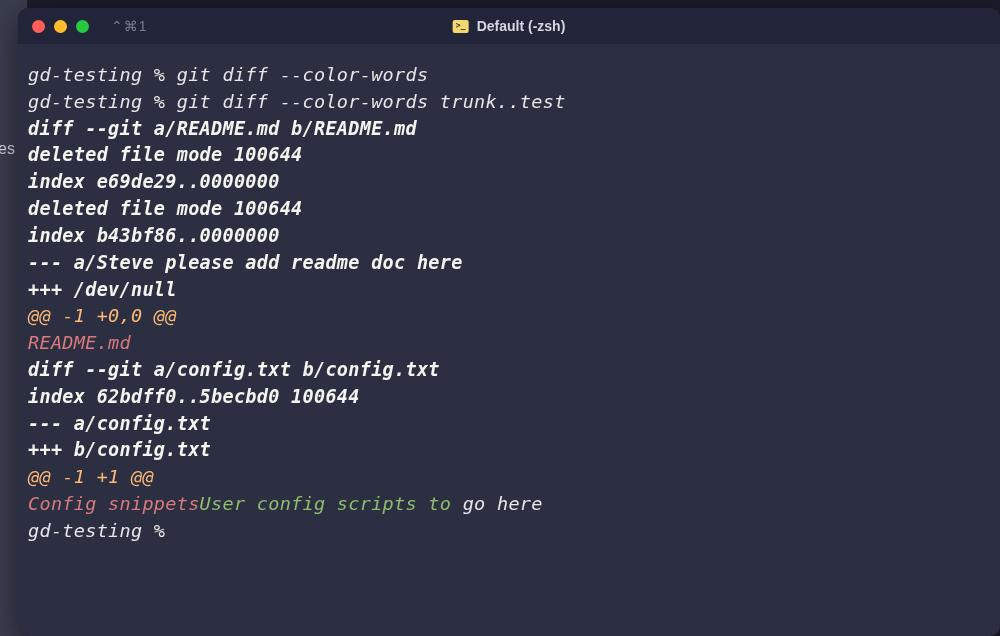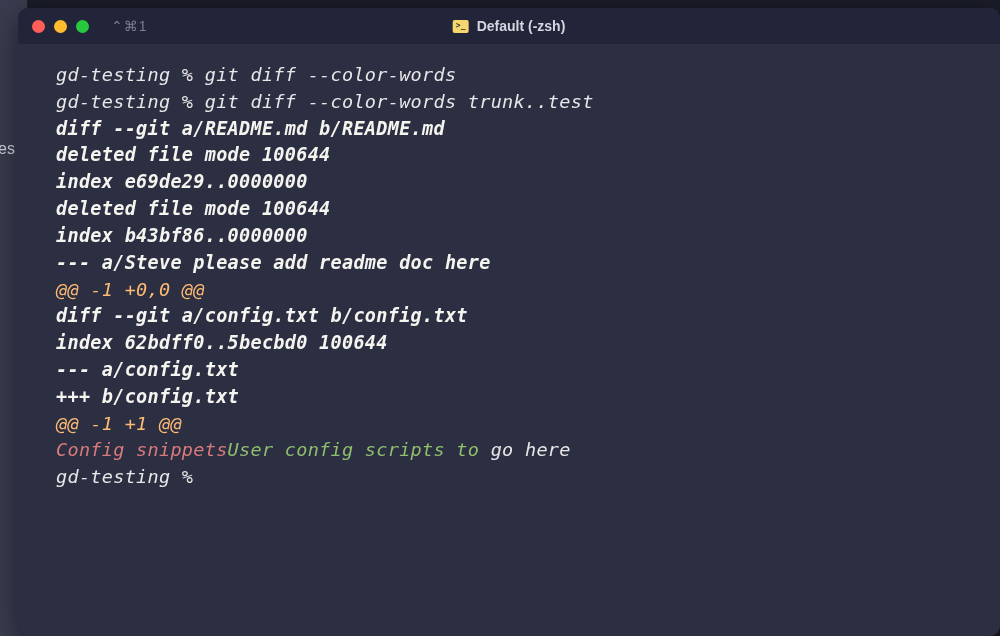--- a/index.html
+++ b/index.html
@@ -106,21 +106,20 @@
       padding: 18px 10px;
       font-size: 18.5px;
       line-height: 1.45;
       color: #e8e8e8;
       letter-spacing: 0.3px;
       font-weight: 500;
       font-style: italic;
     }
     .line {
       white-space: pre;
-      margin-left: 28px;
     }
     .prompt { color: #e8e8e8; }
     .cmd { color: #e8e8e8; }
     .white { color: #f5f5f0; font-weight: 600; }
     .cyan { color: #fdba74; text-align: center; }
     .red { color: #d97b7b; }
     .green { color: #8fbf6e; }
     .normal { color: #e8e8e8; text-align: center; }
   </style>
 </head>
@@ -145,21 +144,23 @@
   </div>
   <div class="terminal-body" id="terminal-body">
   <div class="line"><span class="prompt">gd-testing % </span><span class="cmd">git diff --color-words</span></div>
       <div class="line"><span class="prompt">gd-testing % </span><span class="cmd">git diff --color-words trunk..test</span></div>
       <div class="line"><span class="white">diff --git a/README.md b/README.md</span></div>
       <div class="line"><span class="white">deleted file mode 100644</span></div>
       <div class="line"><span class="white">index e69de29..0000000</span></div>
       <div class="line"><span class="white">deleted file mode 100644</span></div>
       <div class="line"><span class="white">index b43bf86..0000000</span></div>
       <div class="line"><span class="white">--- a/Steve please add readme doc here</span></div>
+      <div class="line"><span class="white">+++ /dev/null</span></div>
       <div class="line"><span class="cyan">@@ -1 +0,0 @@</span></div>
+      <div class="line"><span class="red">README.md</span></div>
       <div class="line"><span class="white">diff --git a/config.txt b/config.txt</span></div>
       <div class="line"><span class="white">index 62bdff0..5becbd0 100644</span></div>
       <div class="line"><span class="white">--- a/config.txt</span></div>
       <div class="line"><span class="white">+++ b/config.txt</span></div>
       <div class="line"><span class="cyan">@@ -1 +1 @@</span></div>
       <div class="line"><span class="red">Config snippets</span><span class="green">User config scripts to</span><span class="normal"> go here</span></div>
       <div class="line"><span class="prompt">gd-testing % </span></div>
     </div>
 </div>
 

